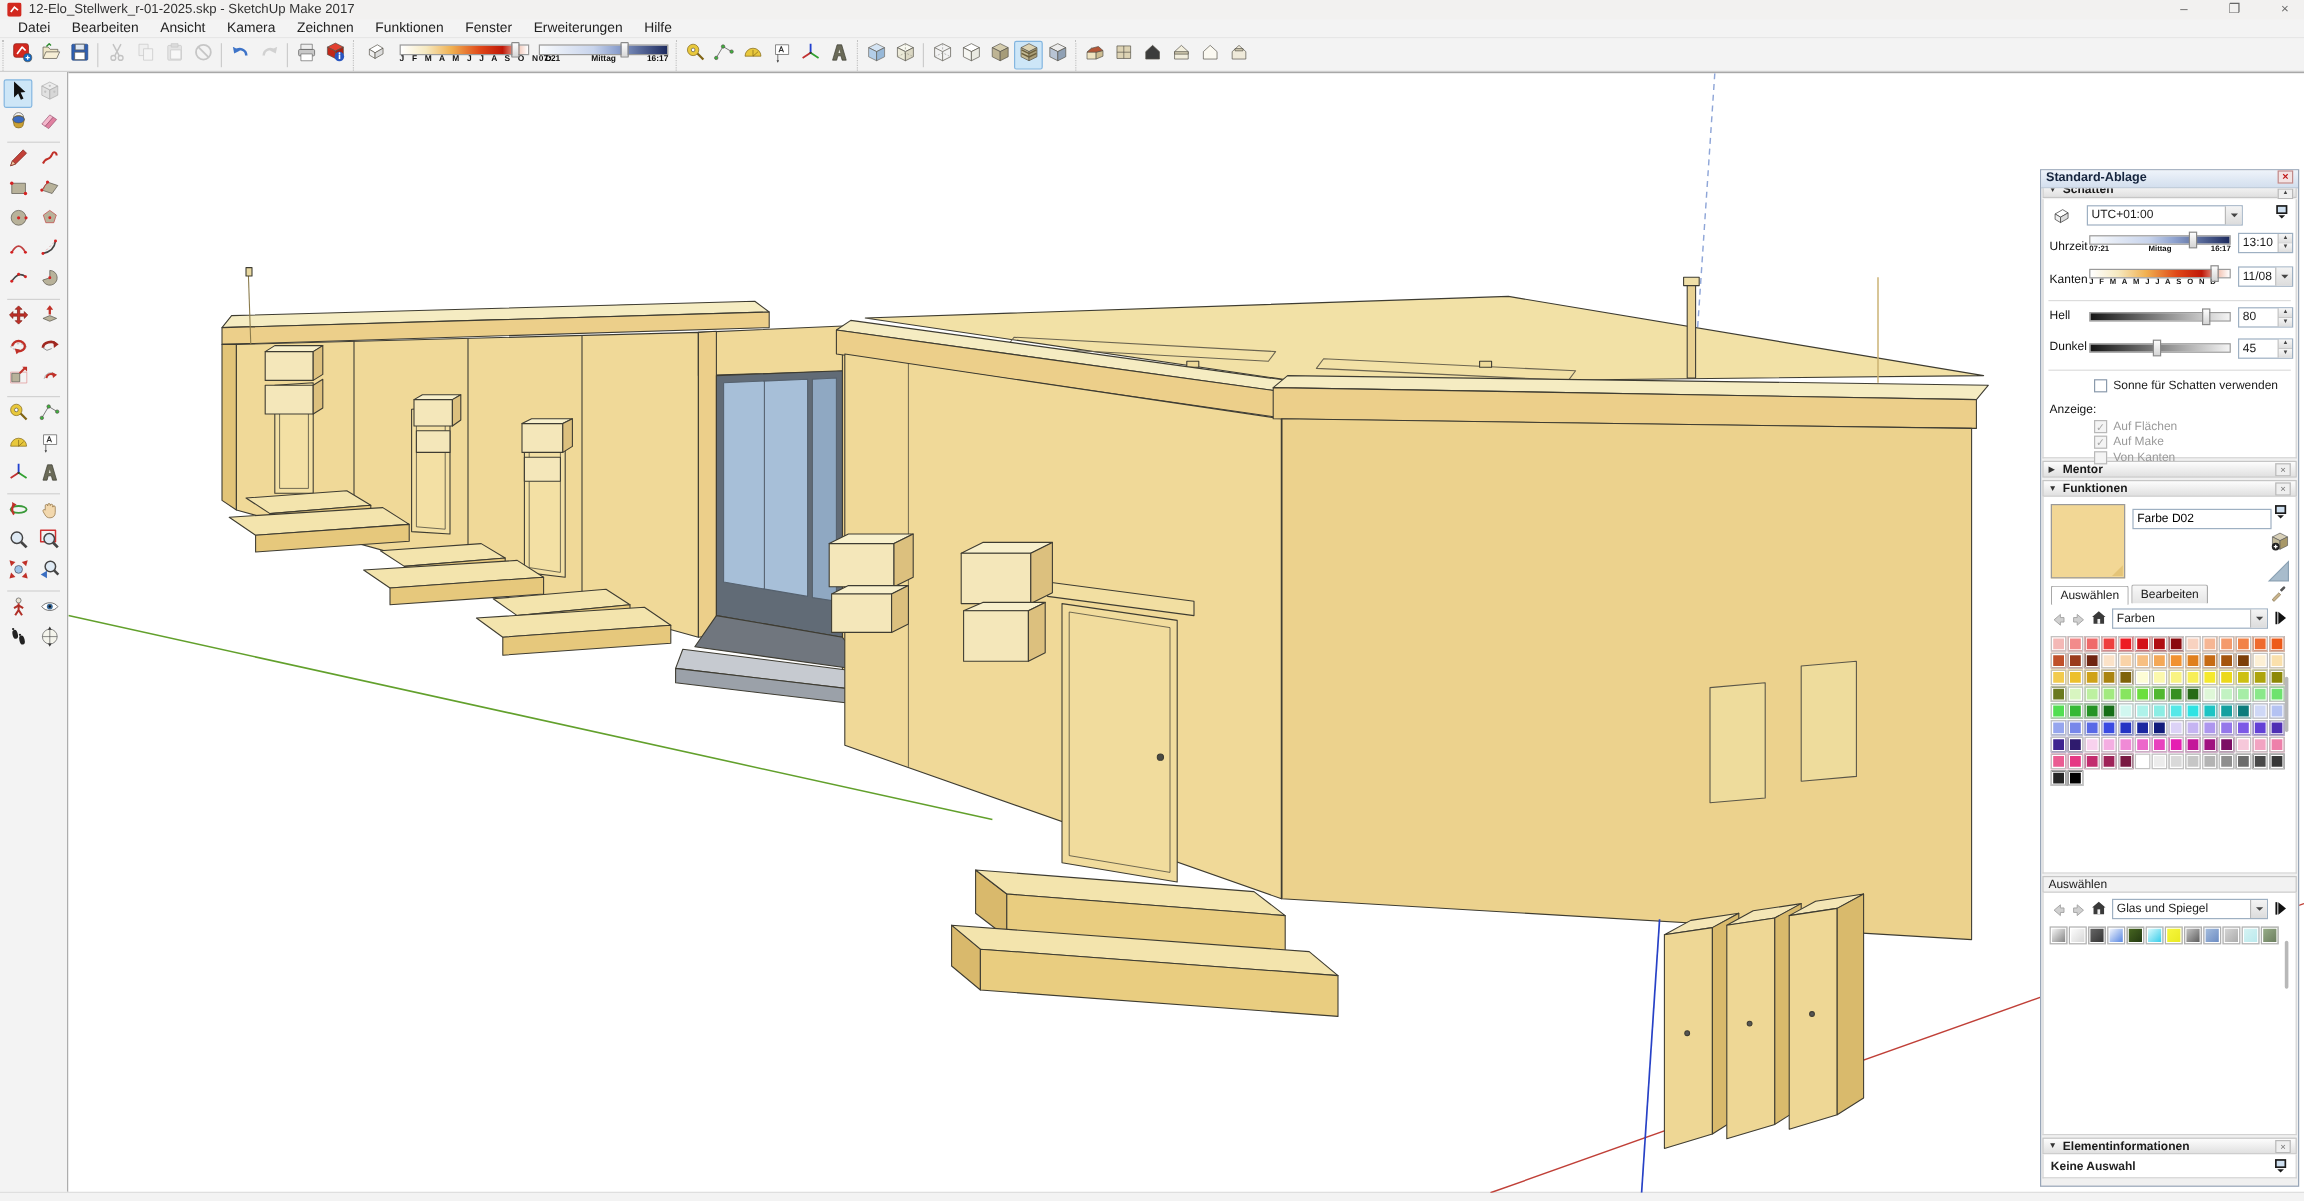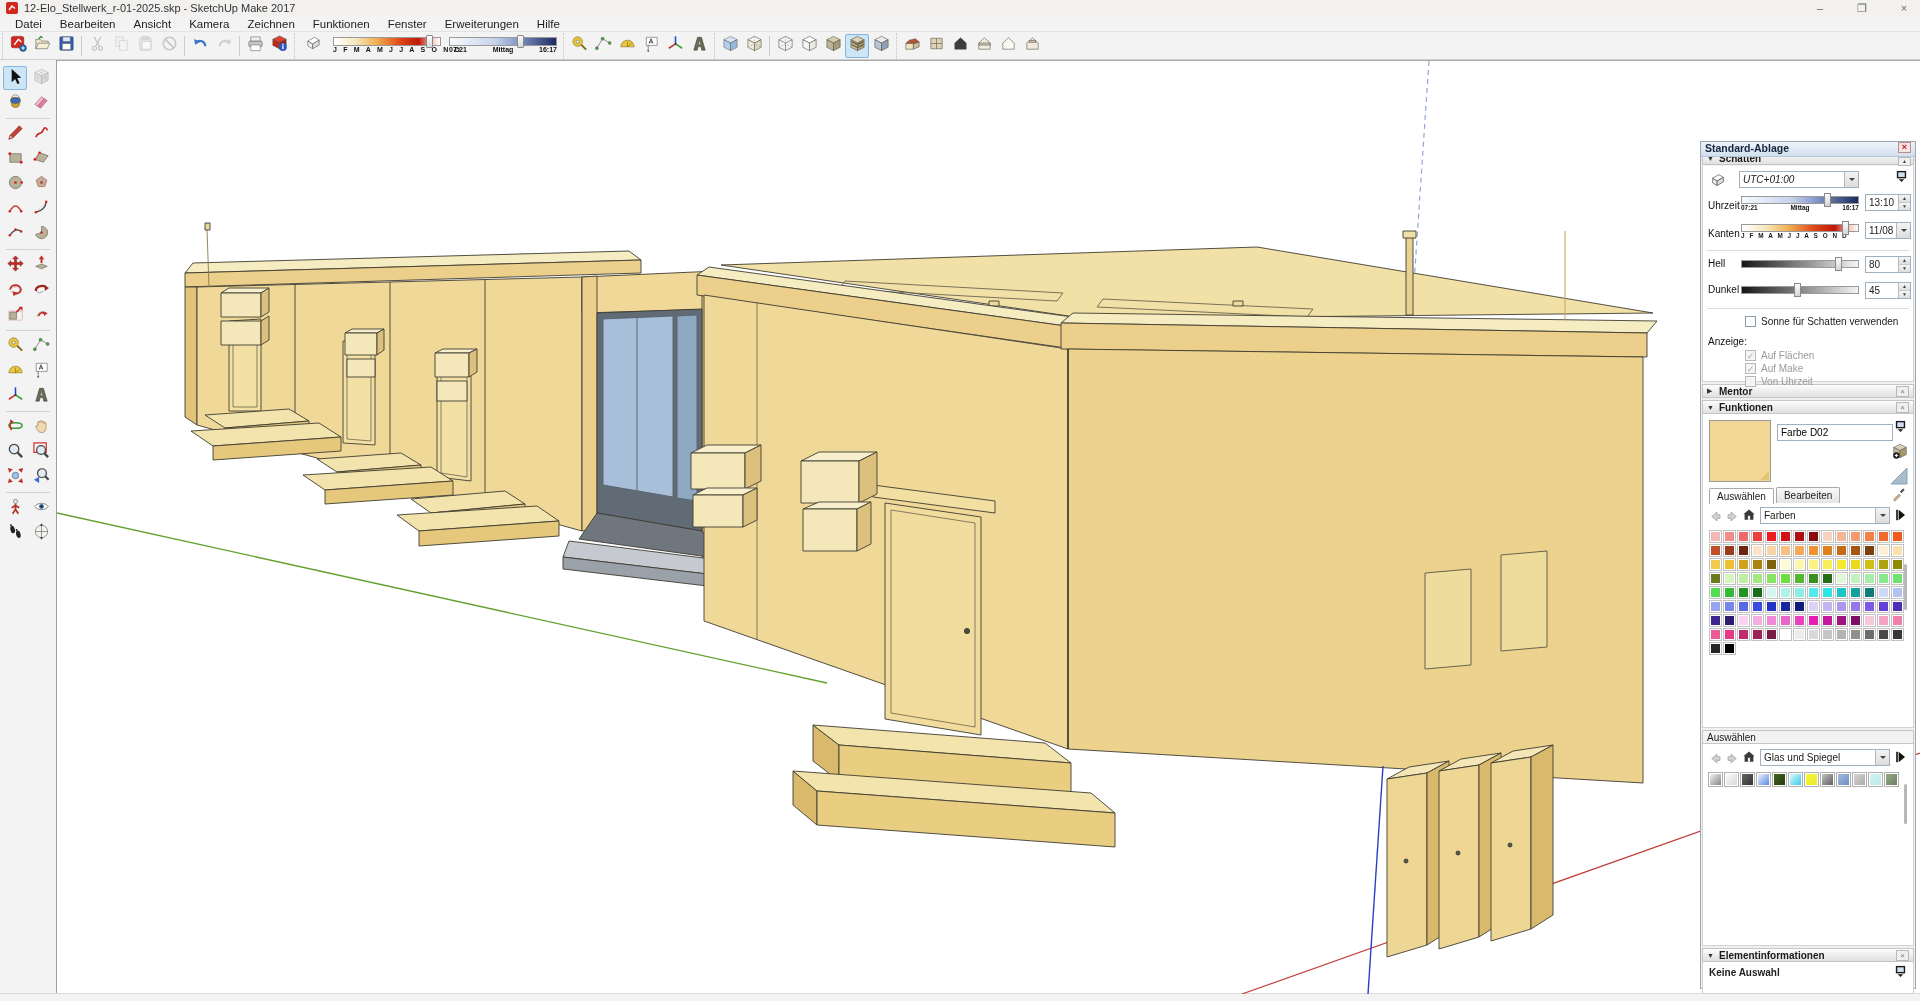--- a/index.html
+++ b/index.html
@@ -1029,21 +1029,21 @@
       <div class="sec-body" style="height:216px;">
         <span style="position:absolute;left:5px;top:6px;">
           <svg viewBox="0 0 20 20" width="20" height="18">
               <g stroke="#444" stroke-width=".7">
                 <polygon points="4,7 11,3 16,6 9,10" fill="#fff"></polygon>
                 <polygon points="4,7 9,10 9,15 4,12" fill="#efefef"></polygon>
                 <polygon points="16,6 9,10 9,15 16,11" fill="#dcdcdc"></polygon>
               </g>
             </svg>
         </span>
-        <div class="combo" style="left:36px; top:5px; width:120px;font-style:italic;">
+        <div class="combo" style="left:36px; top:5px; width:130px;">
           <span class="val">UTC+01:00</span>
           <span class="btn"></span>
         </div>
         <span style="position:absolute; right:5px; top:4px;">
           <svg viewBox="0 0 14 14" width="13" height="13">
               <rect x="2" y="1" width="10" height="8" fill="#1a1a1a"></rect>
               <rect x="3.5" y="2.5" width="7" height="5" fill="#cfe0f0"></rect>
               <polygon points="7,13 4,10 10,10" fill="#1a1a1a"></polygon>
             </svg>
         </span>
@@ -1116,21 +1116,21 @@
         <div class="cb dis" style="left:42px; top:184px;">
           <span class="box">✓</span>
             <span>Auf Flächen</span>
         </div>
         <div class="cb dis" style="left:42px; top:197px;">
           <span class="box">✓</span>
             <span>Auf Make</span>
         </div>
         <div class="cb dis" style="left:42px; top:210px;">
           <span class="box"></span>
-            <span>Von Uhrzeit</span>
+            <span>Von Kanten</span>
         </div>
       </div>
 
       <div class="sec-hdr">
         <span class="arr">▶</span>
         <span class="t">Mentor</span>
         <span class="sec-x">×</span>
       </div>
 
       <div class="sec-hdr">
@@ -1369,21 +1369,21 @@
             <div class="th" style="background: linear-gradient(135deg, rgb(154, 176, 138), rgb(104, 122, 92));"></div>
           </div>
         <div class="scrollmark" style="right:6px; top:40px; height:40px;"></div>
       </div>
 
       <div class="sec-hdr">
         <span class="arr">▼</span>
         <span class="t">Elementinformationen</span>
         <span class="sec-x">×</span>
       </div>
-      <div class="sec-body" style="height:32px;">
+      <div class="sec-body" style="height:20px;">
         <span class="mini-label bold" style="left:6px; top:5px;">Keine Auswahl</span>
         <span style="position:absolute; right:6px; top:3px;">
           <svg viewBox="0 0 14 14" width="13" height="13">
               <rect x="2" y="1" width="10" height="8" fill="#1a1a1a"></rect>
               <rect x="3.5" y="2.5" width="7" height="5" fill="#cfe0f0"></rect>
               <polygon points="7,13 4,10 10,10" fill="#1a1a1a"></polygon>
             </svg>
         </span>
       </div>
     </div>

